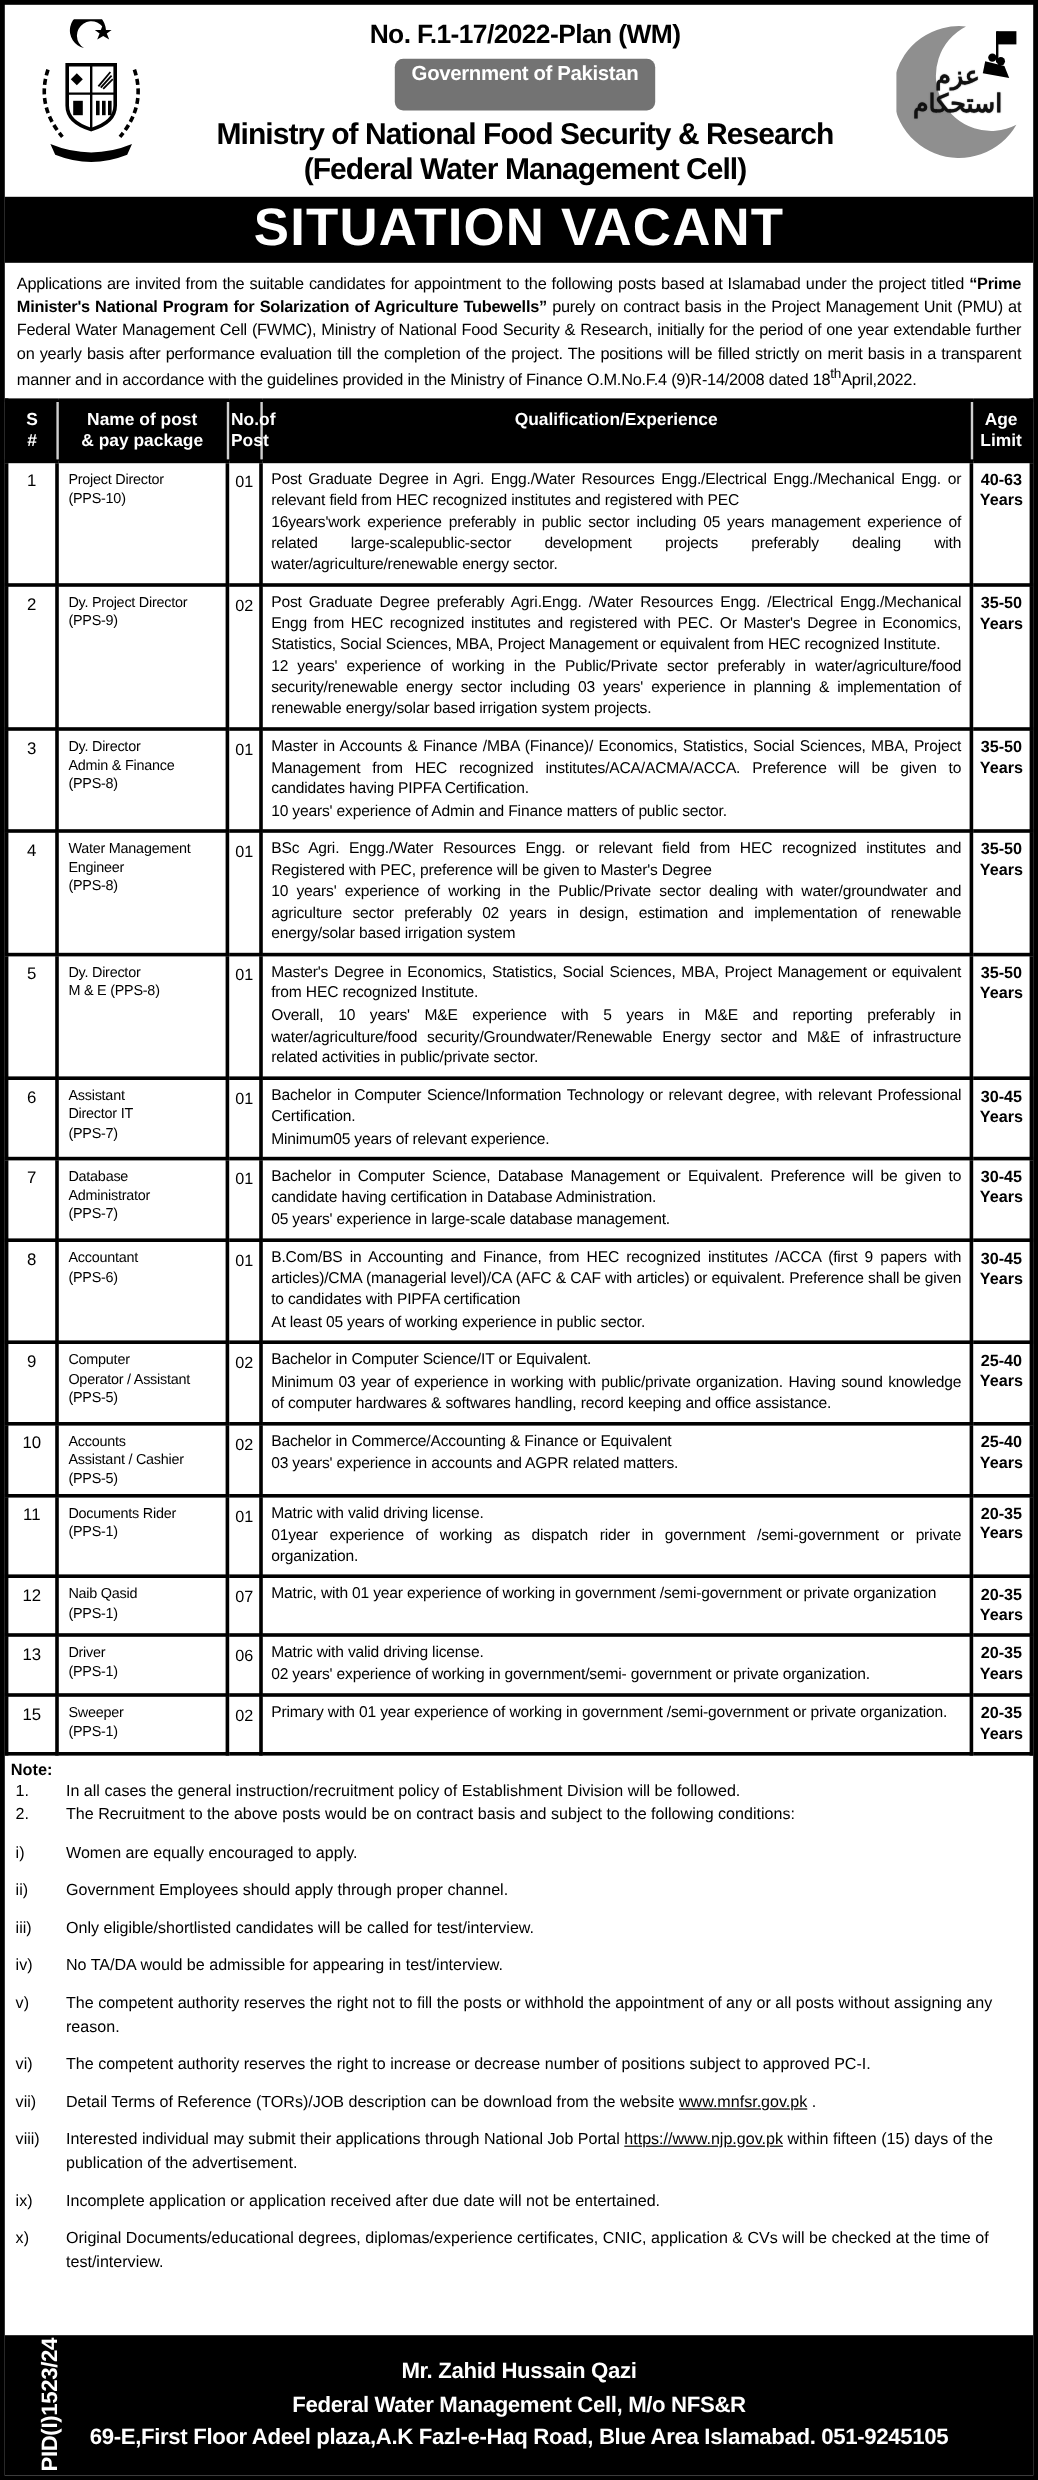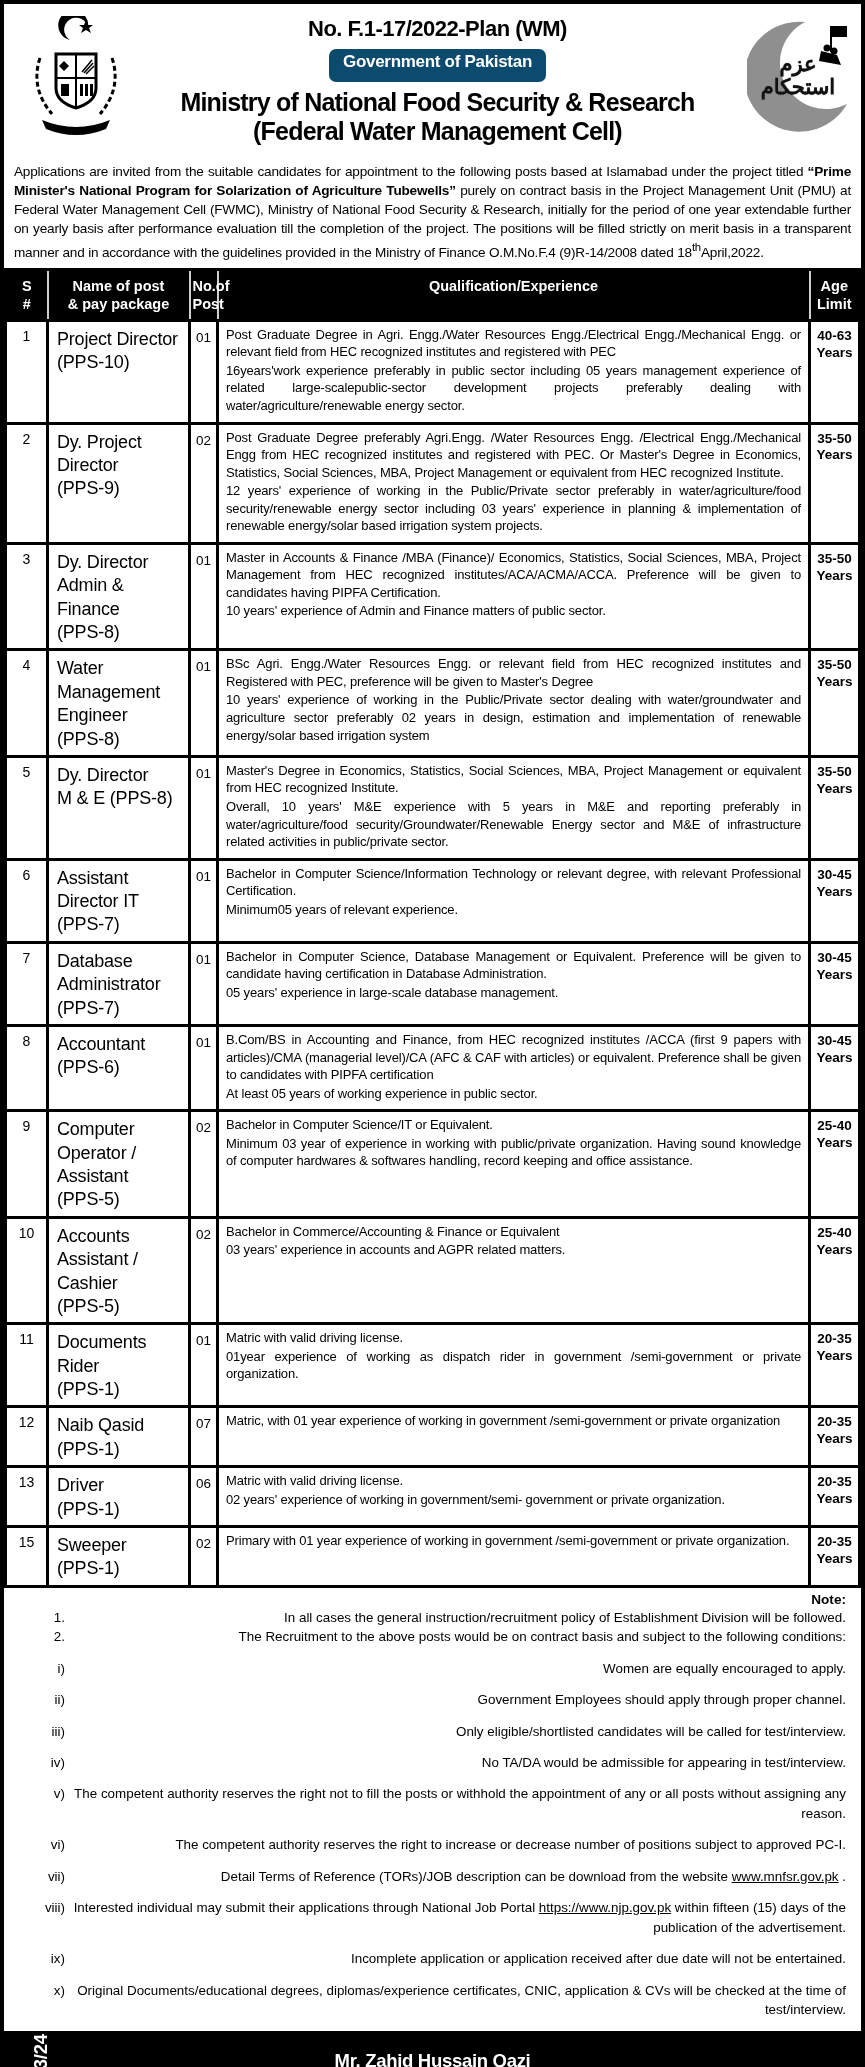--- a/index.html
+++ b/index.html
@@ -8,22 +8,22 @@
   .page {
     width: 865px; min-height: 2067px; margin: 0 auto; background: #fff;
     border: 4px solid #000; position: relative; display: flex; flex-direction: column;
   }
   
   .header { position: relative; padding: 10px 120px 8px 130px; text-align: center; }
   .emblem-left { position: absolute; left: 16px; top: 12px; width: 112px; height: 142px; }
   .emblem-right { position: absolute; right: 6px; top: 14px; width: 108px; height: 128px; }
   .ref-no { font-size: 22px; font-weight: bold; letter-spacing: -0.5px; margin-top: 2px; }
   .gov-badge {
-    display: inline-block; background: #0c4a6e; color: #fff; font-weight: bold;
-    font-size: 17px; padding: 3px 14px 10px; border-radius: 7px; margin: 7px 0 6px;
+    display: inline-block; background: #737373; color: #fff; font-weight: bold;
+    font-size: 17px; padding: 3px 14px 20px; border-radius: 7px; margin: 7px 0 6px;
     letter-spacing: -0.3px;
   }
   .ministry { font-size: 25px; font-weight: bold; letter-spacing: -0.8px; line-height: 1.15; }
   
   .banner {
     background: #000; color: #fff; text-align: center; font-weight: bold;
     font-size: 44px; letter-spacing: 1px; padding: 3px 0 6px; line-height: 1.05;
   }
   
   .intro {
@@ -38,27 +38,27 @@
     background: #000; color: #fff; font-size: 14.5px; font-weight: bold;
     text-align: center; padding: 6px 2px; line-height: 1.25;
   }
   table.posts th:not(:first-child) { border-left: 2px solid #22c55e; }
   table.posts th:not(:last-child) { border-right: 2px solid #cfcfcf; }
   .c-sn   { width: 42px; }
   .c-post { width: 142px; }
   .c-count{ width: 28px; }
   .c-age  { width: 50px; }
   td.c-sn   { text-align: center; font-size: 14px; padding-top: 6px; }
-  td.c-post { font-size: 18px; padding: 6px 4px 4px 8px; line-height: 1.3; letter-spacing: -0.2px; }
+  td.c-post { font-size: 12px; padding: 6px 4px 4px 8px; line-height: 1.3; letter-spacing: -0.2px; }
   td.c-count{ text-align: center; font-size: 13.5px; padding-top: 8px; }
   td.c-qual { font-size: 13px; padding: 4px 7px 6px; line-height: 1.35; text-align: justify; letter-spacing: -0.15px; }
   td.c-age  { font-weight: bold; font-size: 13.5px; text-align: center; padding: 6px 1px; line-height: 1.25; }
   .qual-p { margin-bottom: 1px; }
   
-  .notes { padding: 4px 15px 10px; font-size: 13.4px; flex: 1; text-align: right; }
+  .notes { padding: 4px 5px 10px; font-size: 13.4px; flex: 1; }
   .note-label { font-weight: bold; font-size: 13.6px; margin-bottom: 1px; }
   .note-item { display: flex; line-height: 1.45; }
   .note-item.spaced { margin-top: 12px; }
   .note-marker { width: 46px; flex: 0 0 46px; padding-left: 4px; }
   .note-text { flex: 1; }
   .note-link { color: #000; text-decoration: underline; }
   
   .footer {
     background: #000; color: #fff; text-align: center; position: relative;
     padding: 16px 60px 18px; margin-top: 2px;
@@ -130,20 +130,21 @@
     </div>
 
     <div class="ref-no">No. F.1-17/2022-Plan (WM)</div>
     <div>
       <span class="gov-badge">Government of Pakistan</span>
     </div>
     <div class="ministry">Ministry of National Food Security &amp; Research</div>
     <div class="ministry">(Federal Water Management Cell)</div>
   </div>
 
+  <div class="banner">SITUATION VACANT</div>
 
   <div class="intro">
     <span>Applications are invited from the suitable candidates for appointment to the following posts based at Islamabad under the project titled </span><b>“Prime Minister's National Program for Solarization of Agriculture Tubewells”</b><span> purely on contract basis in the Project Management Unit (PMU) at Federal Water Management Cell (FWMC), Ministry of National Food Security &amp; Research, initially for the period of one year extendable further on yearly basis after performance evaluation till the completion of the project. The positions will be filled strictly on merit basis in a transparent manner and in accordance with the guidelines provided in the Ministry of Finance O.M.No.F.4 (9)R-14/2008 dated 18</span><sup>th</sup><span>April,2022.</span>
   </div>
 
   <table class="posts">
     <thead>
       <tr>
         <th class="c-sn">
             <div>S</div>

